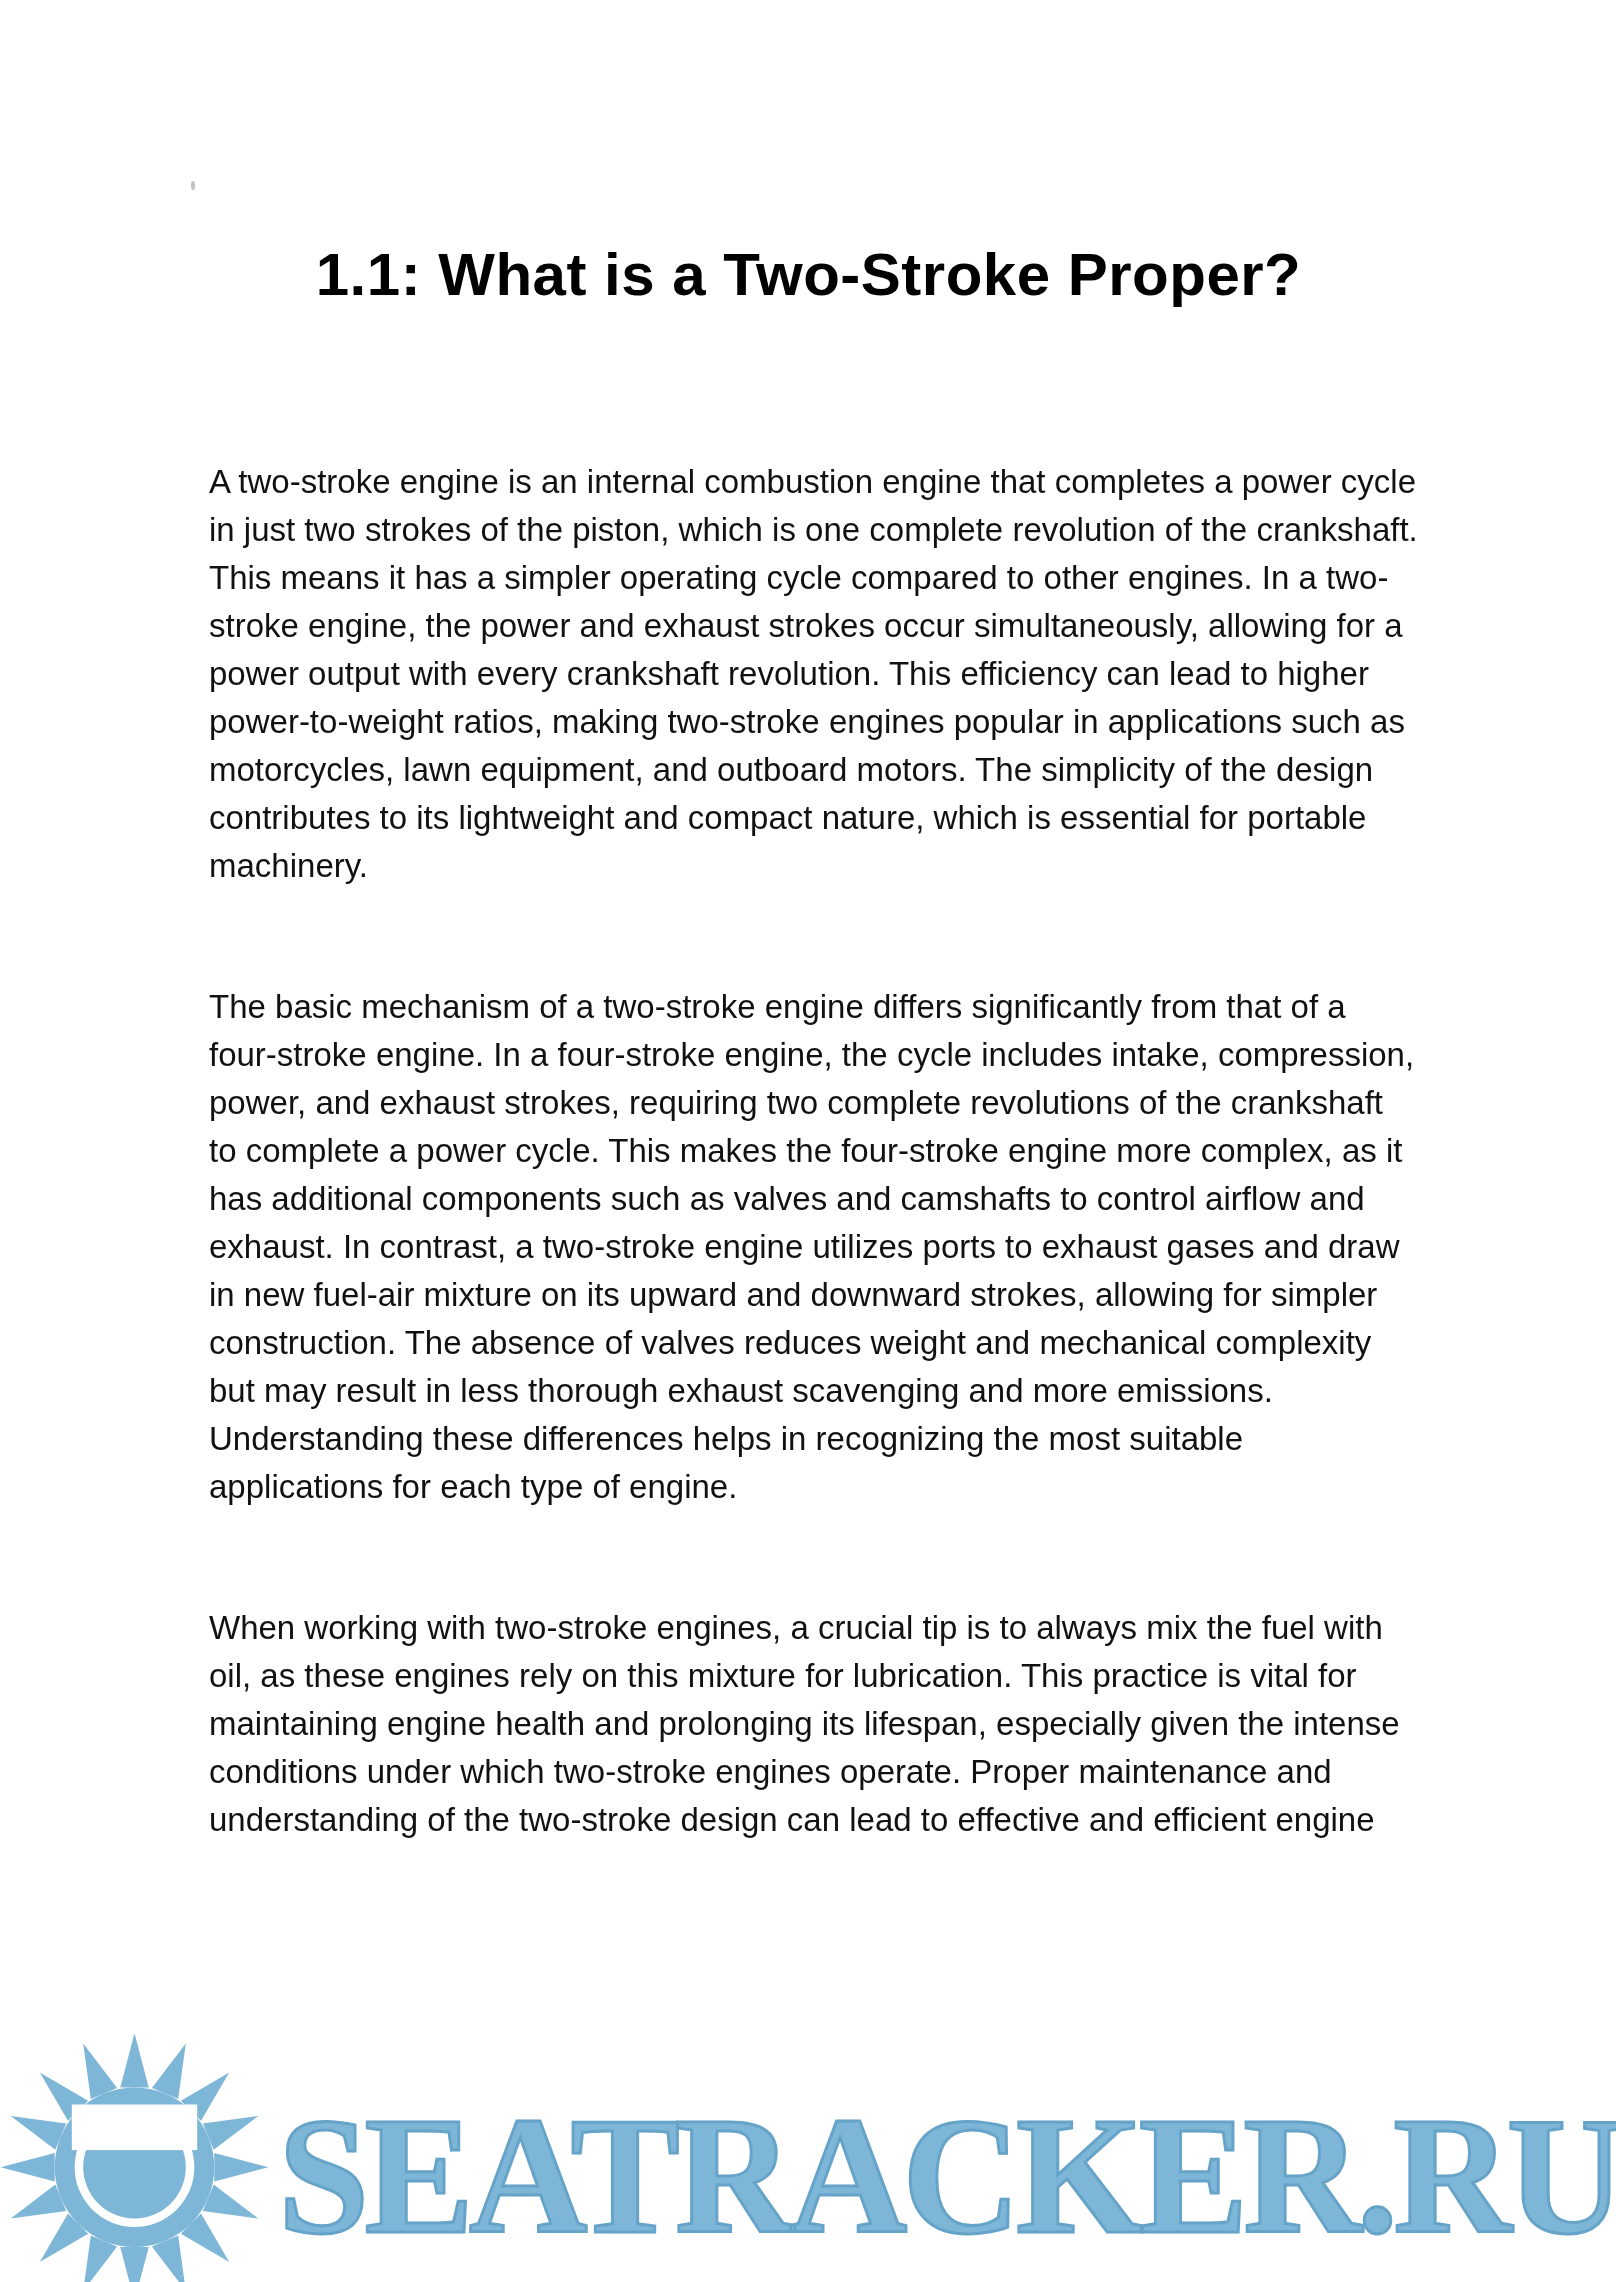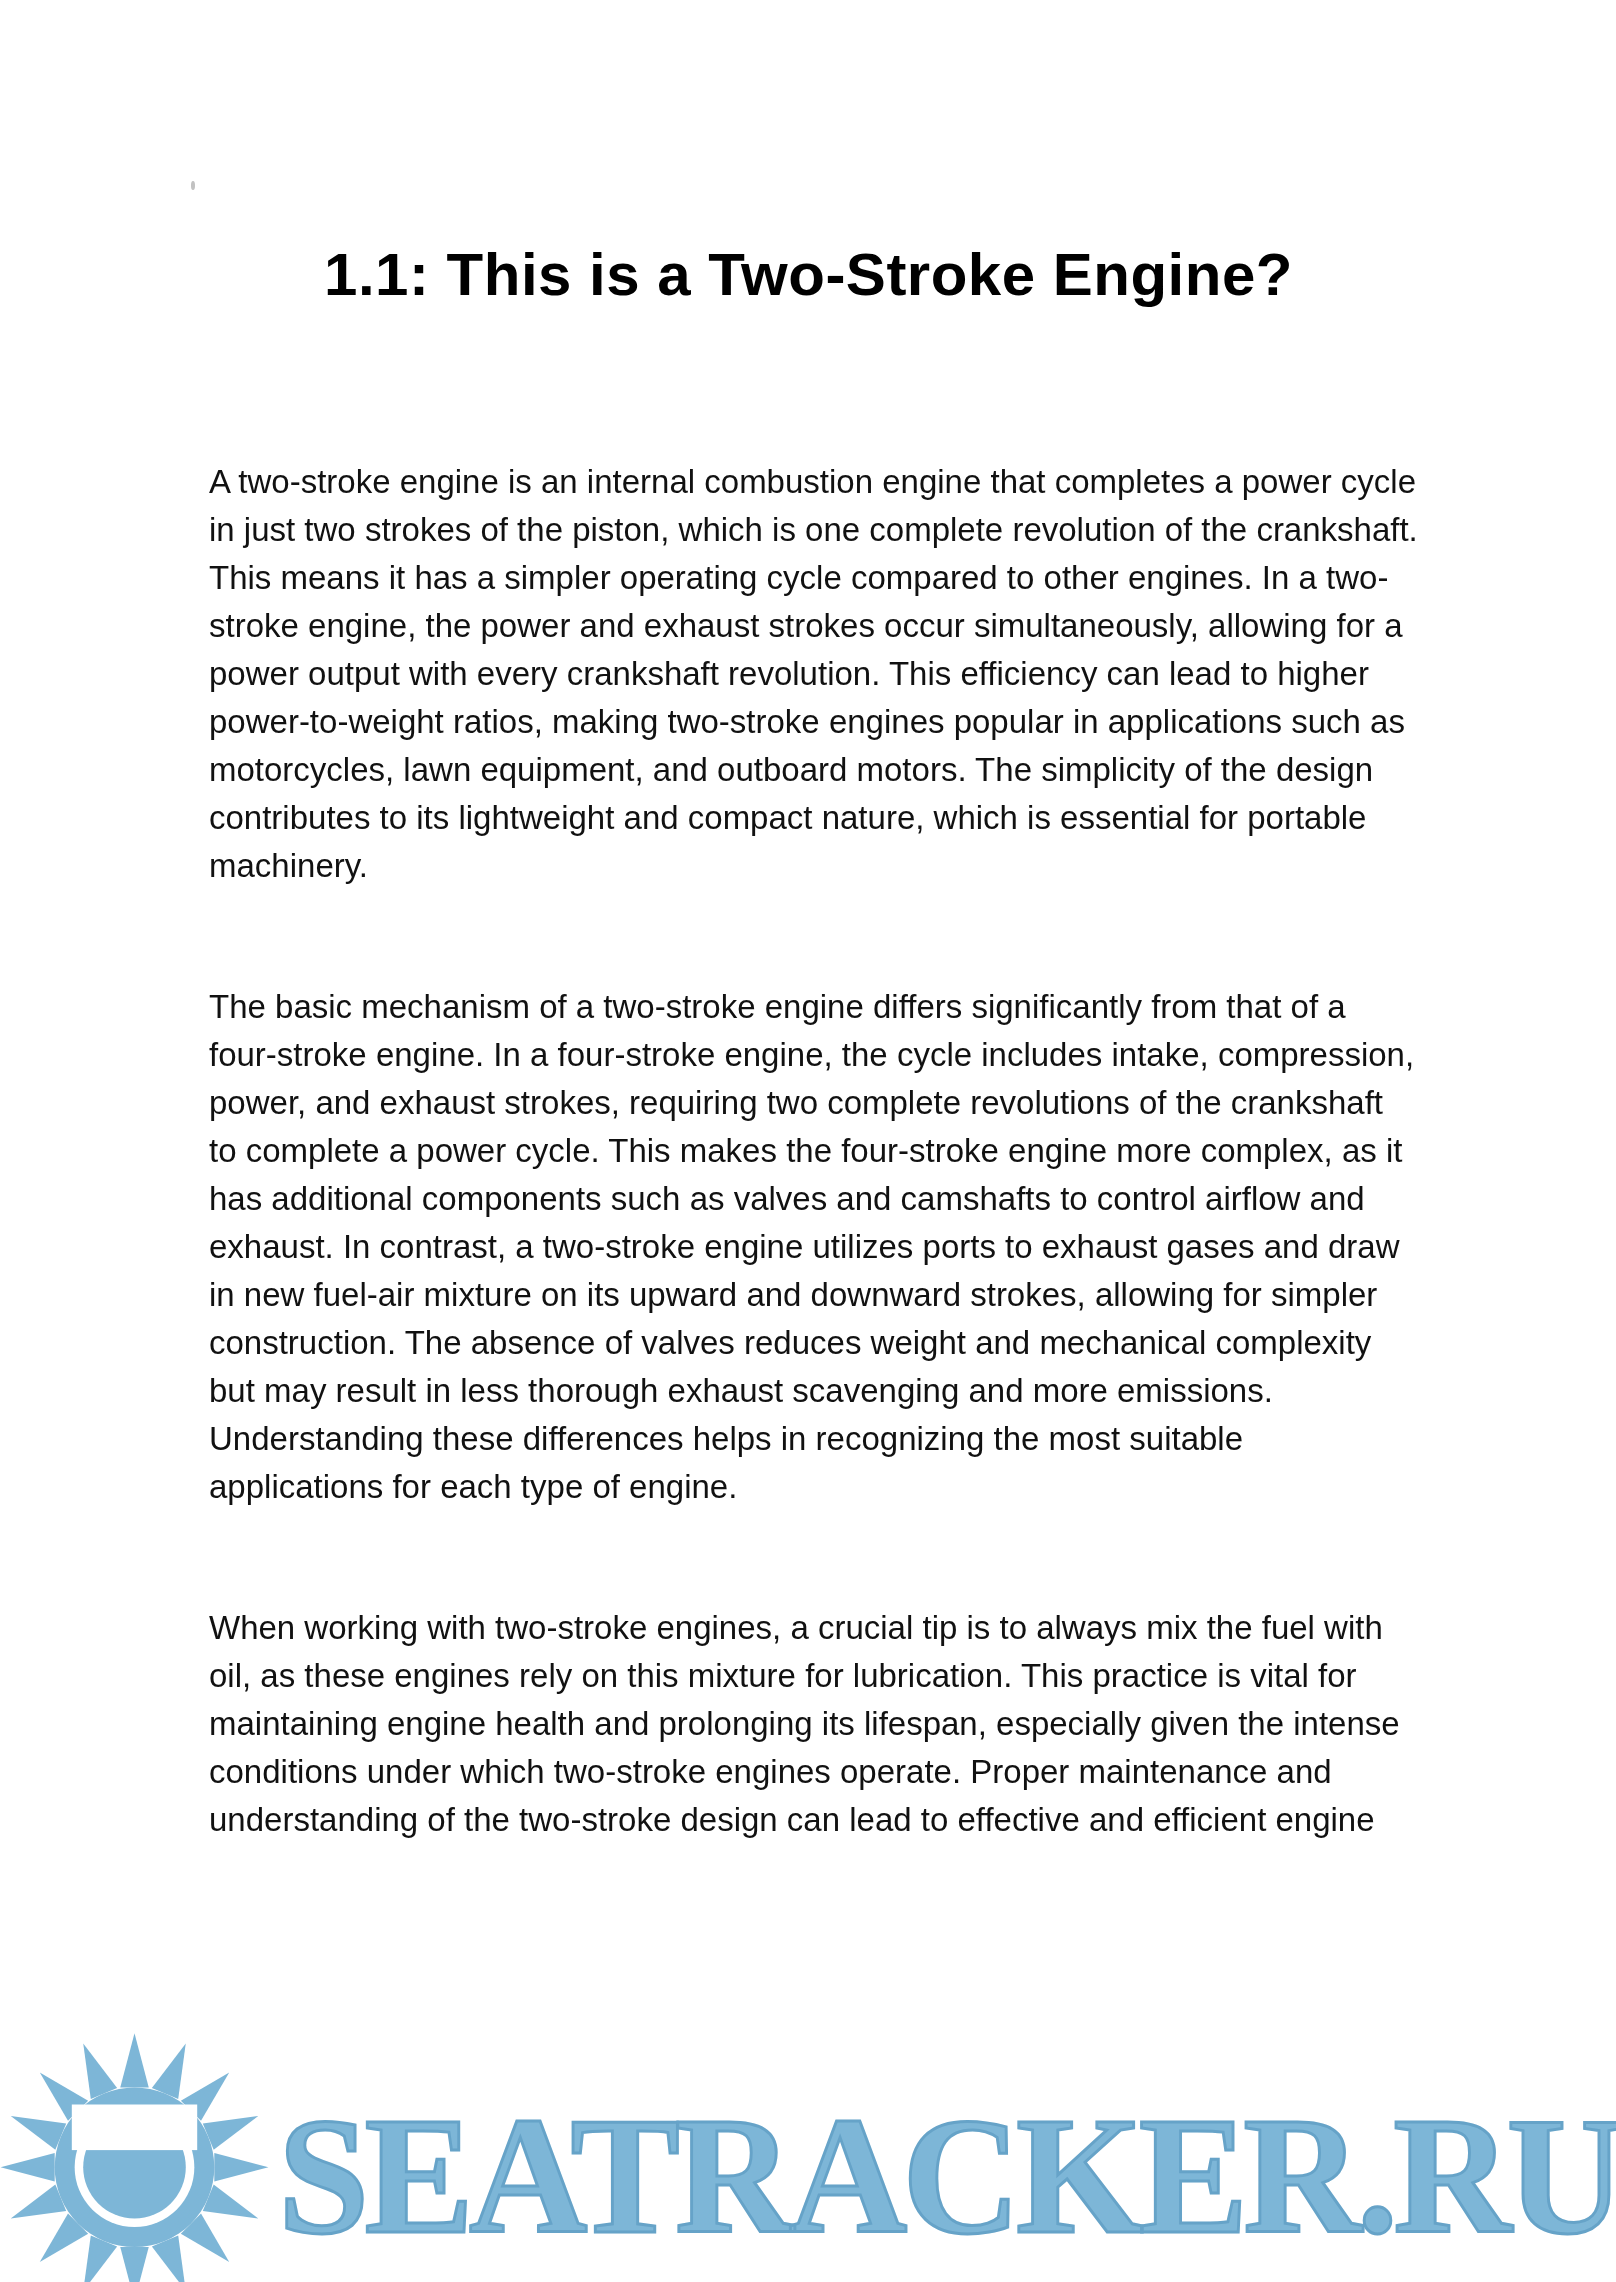--- a/index.html
+++ b/index.html
@@ -79,21 +79,21 @@
     transform-origin: bottom left;
   }
 </style>
 </head>
 <body>
 
 <div class="page">
 
   <div class="stray-mark"></div>
 
-  <h1 class="section-title">1.1: This is a Two-Stroke Engine?</h1>
+  <h1 class="section-title">1.1: What is a Two-Stroke Proper?</h1>
 
   <div class="document-body">
     <p>A two-stroke engine is an internal combustion engine that completes a power cycle in just two strokes of the piston, which is one complete revolution of the crankshaft. This means it has a simpler operating cycle compared to other engines. In a two-stroke engine, the power and exhaust strokes occur simultaneously, allowing for a power output with every crankshaft revolution. This efficiency can lead to higher power-to-weight ratios, making two-stroke engines popular in applications such as motorcycles, lawn equipment, and outboard motors. The simplicity of the design contributes to its lightweight and compact nature, which is essential for portable machinery.</p>
     <p>The basic mechanism of a two-stroke engine differs significantly from that of a four-stroke engine. In a four-stroke engine, the cycle includes intake, compression, power, and exhaust strokes, requiring two complete revolutions of the crankshaft to complete a power cycle. This makes the four-stroke engine more complex, as it has additional components such as valves and camshafts to control airflow and exhaust. In contrast, a two-stroke engine utilizes ports to exhaust gases and draw in new fuel-air mixture on its upward and downward strokes, allowing for simpler construction. The absence of valves reduces weight and mechanical complexity but may result in less thorough exhaust scavenging and more emissions. Understanding these differences helps in recognizing the most suitable applications for each type of engine.</p>
     <p>When working with two-stroke engines, a crucial tip is to always mix the fuel with oil, as these engines rely on this mixture for lubrication. This practice is vital for maintaining engine health and prolonging its lifespan, especially given the intense conditions under which two-stroke engines operate. Proper maintenance and understanding of the two-stroke design can lead to effective and efficient engine</p>
   </div>
 
   <div class="watermark">
     <span class="sun-icon">
       <svg width="285" height="285" viewBox="0 0 200 200" xmlns="http://www.w3.org/2000/svg">

